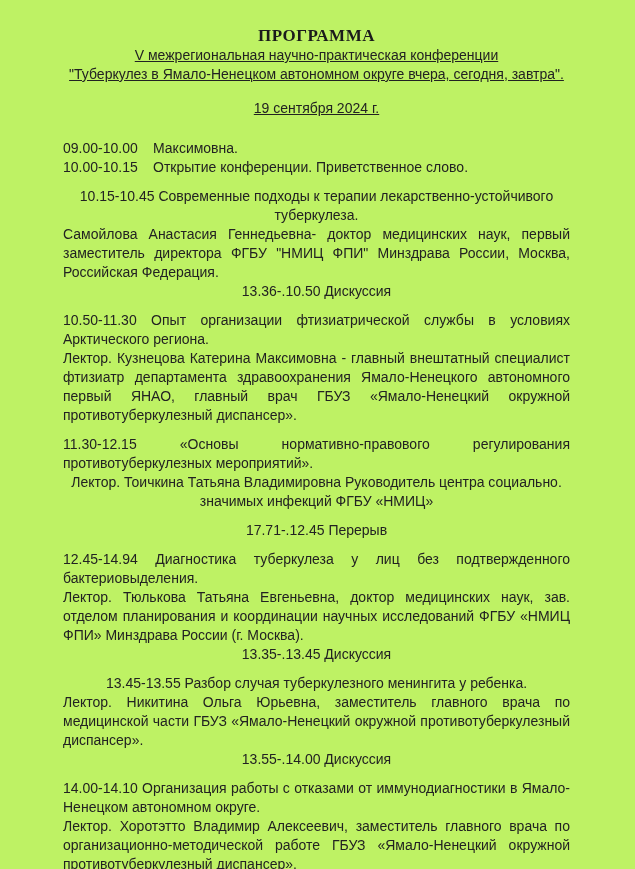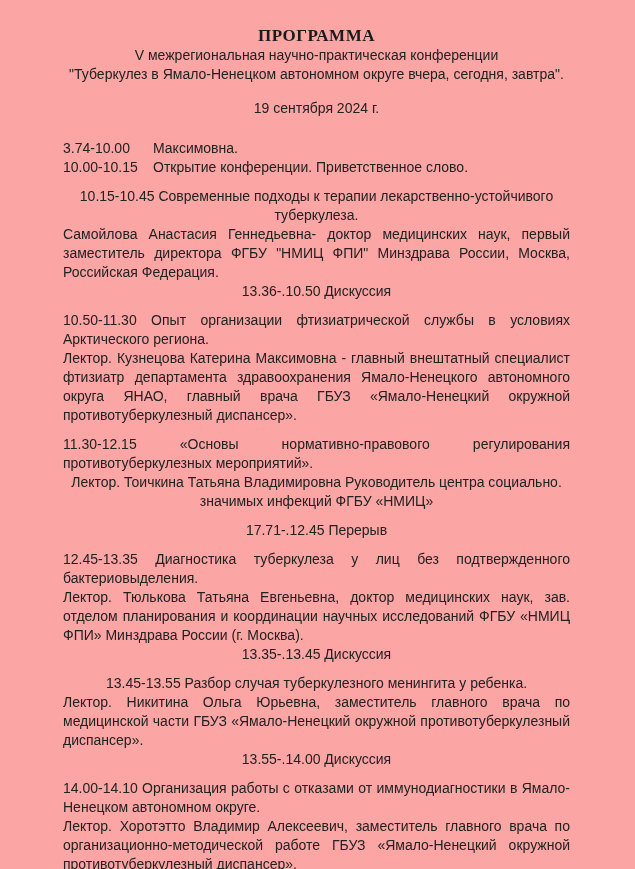--- a/index.html
+++ b/index.html
@@ -4,21 +4,21 @@
 <style>
   html, body {
     margin: 0;
     padding: 0;
     background: #ffffff;
   }
   .page {
     position: relative;
     width: 635px;
     height: 869px;
-    background: #fca5a5;
+    background: #bef264;
     color: #222222;
     font-family: "Liberation Sans", sans-serif;
     font-size: 14px;
     line-height: 19px;
     box-sizing: border-box;
     padding: 26px 63px 0 63px;
     overflow: hidden;
   }
   .content { width: 507px; }
 
@@ -26,21 +26,21 @@
     margin: 0;
     text-align: center;
     font-family: "Liberation Serif", serif;
     font-weight: bold;
     font-size: 17px;
     line-height: 20px;
     letter-spacing: 0.5px;
     color: #1b1b1b;
   }
   p { margin: 0; }
-  .center { text-align: center; }
+  .center { text-align: center; text-decoration: underline; }
   .date-line { margin-top: 15px; }
 
   .schedule-head { margin-top: 21px; }
   .srow { display: flex; }
   .srow .time {
     flex: 0 0 90px;
     white-space: nowrap;
   }
 
   .para { text-align: center; }
@@ -55,39 +55,39 @@
 
     <header>
       <h1 class="doc-title">ПРОГРАММА</h1>
       <p class="center">V межрегиональная научно-практическая конференции</p>
       <p class="center">"Туберкулез в Ямало-Ненецком автономном округе вчера, сегодня, завтра".</p>
       <p class="center date-line">19 сентября 2024 г.</p>
     </header>
 
     <section class="schedule-head">
       <div class="srow">
-        <span class="time">3.74-10.00</span>
+        <span class="time">09.00-10.00</span>
         <span class="label">Максимовна.</span>
       </div>
       <div class="srow">
         <span class="time">10.00-10.15</span>
         <span class="label">Открытие конференции. Приветственное слово.</span>
       </div>
     </section>
 
     <section id="paragraphs">
         <p class="para left gap">10.15-10.45 Современные подходы к терапии лекарственно-устойчивого туберкулеза.</p>
         <p class="para justify">Самойлова Анастасия Геннедьевна- доктор медицинских наук, первый заместитель директора ФГБУ "НМИЦ ФПИ" Минздрава России, Москва, Российская Федерация.</p>
         <p class="para left">13.36-.10.50 Дискуссия</p>
         <p class="para justify gap">10.50-11.30 Опыт организации фтизиатрической службы в условиях Арктического региона.</p>
-        <p class="para justify">Лектор. Кузнецова Катерина Максимовна - главный внештатный специалист фтизиатр департамента здравоохранения Ямало-Ненецкого автономного округа ЯНАО, главный врача ГБУЗ «Ямало-Ненецкий окружной противотуберкулезный диспансер».</p>
+        <p class="para justify">Лектор. Кузнецова Катерина Максимовна - главный внештатный специалист фтизиатр департамента здравоохранения Ямало-Ненецкого автономного первый ЯНАО, главный врач ГБУЗ «Ямало-Ненецкий окружной противотуберкулезный диспансер».</p>
         <p class="para justify gap">11.30-12.15 «Основы нормативно-правового регулирования противотуберкулезных мероприятий».</p>
         <p class="para left">Лектор. Тоичкина Татьяна Владимировна Руководитель центра социально. значимых инфекций ФГБУ «НМИЦ»</p>
         <p class="para left gap">17.71-.12.45 Перерыв</p>
-        <p class="para justify gap">12.45-13.35 Диагностика туберкулеза у лиц без подтвержденного бактериовыделения.</p>
+        <p class="para justify gap">12.45-14.94 Диагностика туберкулеза у лиц без подтвержденного бактериовыделения.</p>
         <p class="para justify">Лектор. Тюлькова Татьяна Евгеньевна, доктор медицинских наук, зав. отделом планирования и координации научных исследований ФГБУ «НМИЦ ФПИ» Минздрава России (г. Москва).</p>
         <p class="para left">13.35-.13.45 Дискуссия</p>
         <p class="para left gap">13.45-13.55  Разбор случая туберкулезного менингита у ребенка.</p>
         <p class="para justify">Лектор. Никитина Ольга Юрьевна, заместитель главного врача по медицинской части ГБУЗ «Ямало-Ненецкий окружной противотуберкулезный диспансер».</p>
         <p class="para left">13.55-.14.00 Дискуссия</p>
         <p class="para justify gap">14.00-14.10 Организация работы с отказами от иммунодиагностики в Ямало-Ненецком автономном округе.</p>
         <p class="para justify">Лектор. Хоротэтто Владимир Алексеевич, заместитель главного врача по организационно-методической работе ГБУЗ «Ямало-Ненецкий окружной противотуберкулезный диспансер».</p>
       </section>
 
   </div>

